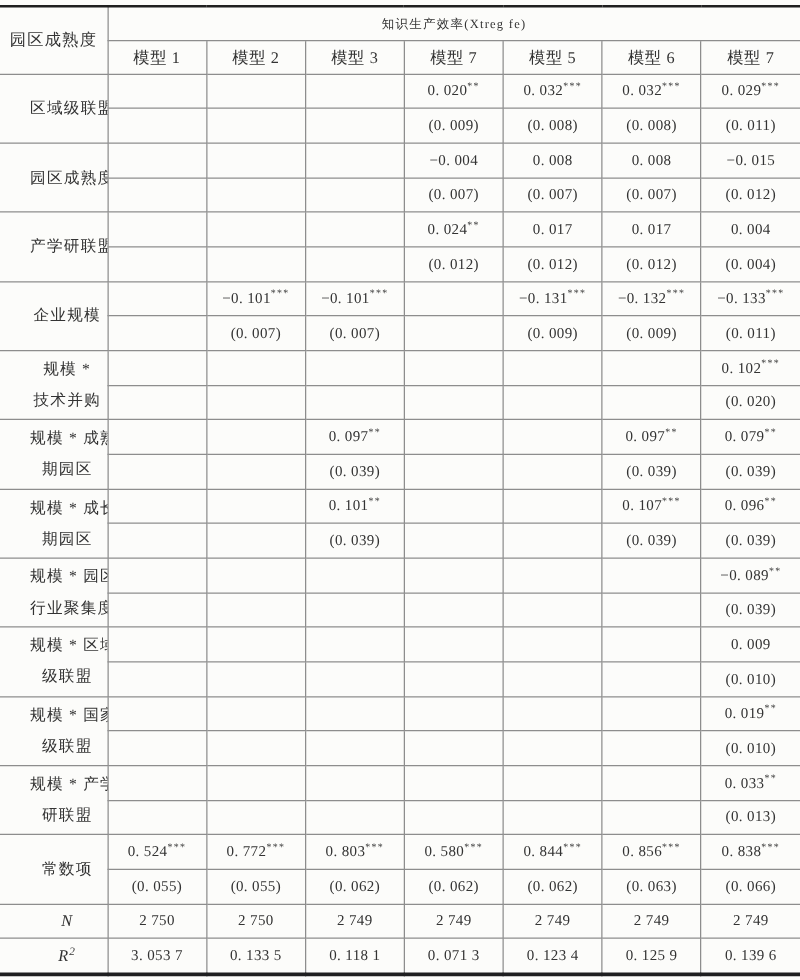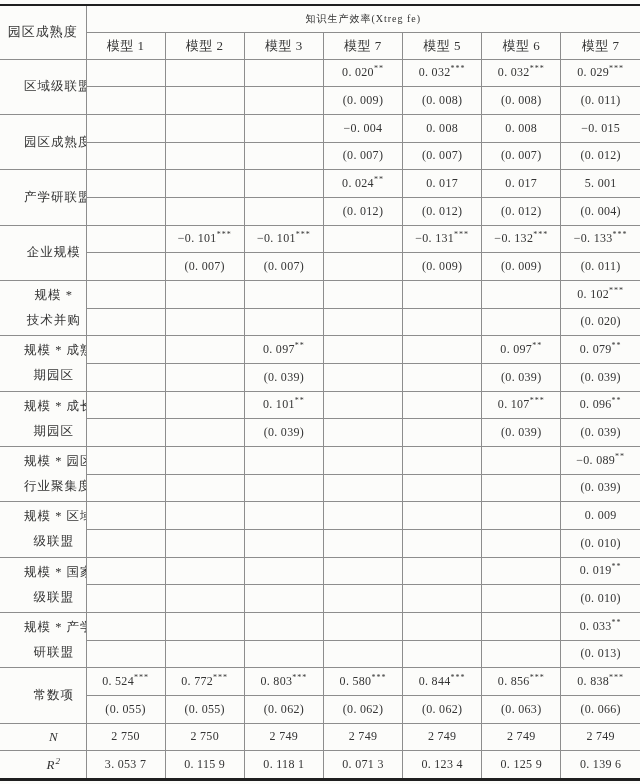--- a/index.html
+++ b/index.html
@@ -151,21 +151,21 @@
           <td class="num">(0. 012)</td>
         </tr>
         <tr class="coef-row">
           <td rowspan="2" class="label-cell">产学研联盟</td>
           <td class="num"></td>
           <td class="num"></td>
           <td class="num"></td>
           <td class="num">0. 024<sup>**</sup></td>
           <td class="num">0. 017</td>
           <td class="num">0. 017</td>
-          <td class="num">5. 001</td>
+          <td class="num">0. 004</td>
         </tr>
         <tr class="se-row">
           <td class="num"></td>
           <td class="num"></td>
           <td class="num"></td>
           <td class="num">(0. 012)</td>
           <td class="num">(0. 012)</td>
           <td class="num">(0. 012)</td>
           <td class="num">(0. 004)</td>
         </tr>
@@ -346,21 +346,21 @@
           <td class="num">2 750</td>
           <td class="num">2 749</td>
           <td class="num">2 749</td>
           <td class="num">2 749</td>
           <td class="num">2 749</td>
           <td class="num">2 749</td>
         </tr>
         <tr>
           <td class="label-cell summary-label"><i>R</i><sup>2</sup></td>
           <td class="num">3. 053 7</td>
-          <td class="num">0. 115 9</td>
+          <td class="num">0. 133 5</td>
           <td class="num">0. 118 1</td>
           <td class="num">0. 071 3</td>
           <td class="num">0. 123 4</td>
           <td class="num">0. 125 9</td>
           <td class="num">0. 139 6</td>
         </tr>
       </tbody>
   </table>
 </div>
 

